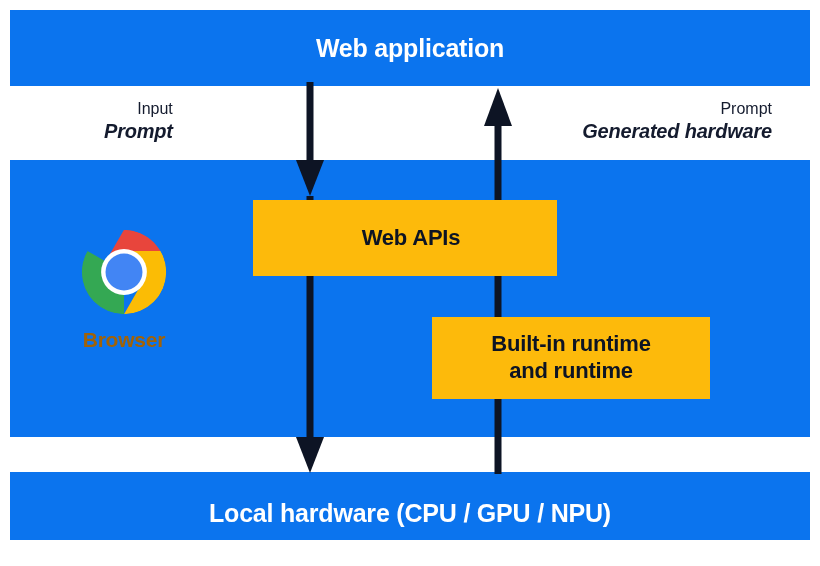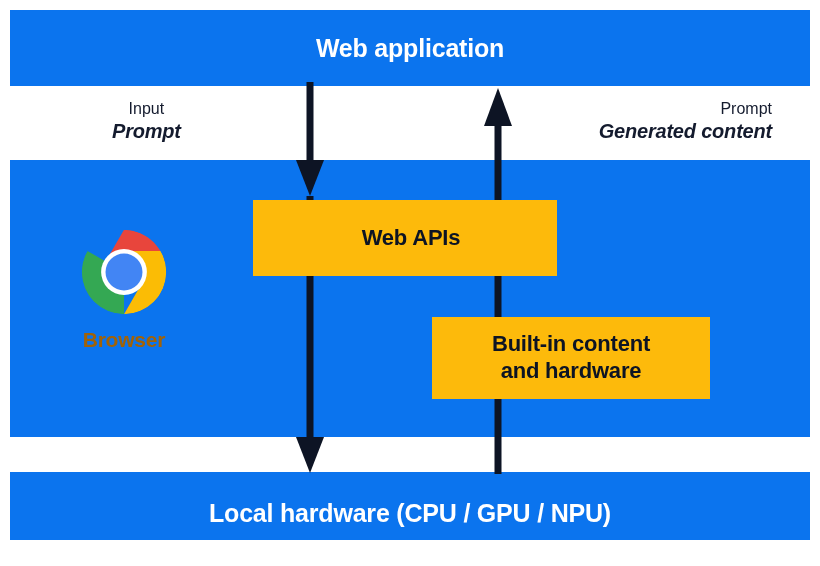--- a/index.html
+++ b/index.html
@@ -128,23 +128,23 @@
     font-weight: normal;
   }
   .flow-label .value {
     display: block;
     font-size: 20px;
     font-weight: bold;
     letter-spacing: -0.2px;
     font-style: italic;
   }
   .label-input {
-    left: 112px;
+    left: 104px;
     top: 99px;
-    text-align: center;
+    text-align: right;
   }
   .label-output {
     right: 48px;
     top: 99px;
     text-align: right;
   }
 
   
   .arrow-svg {
     position: absolute;
@@ -188,37 +188,37 @@
     </svg>
     <div class="browser-caption">Browser</div>
   </div>
 
   <div class="amber-box box-web-apis">
     <span>Web APIs</span>
   </div>
 
   <div class="amber-box box-builtin-models">
     <span>
-      <span>Built-in content</span><br>
-      <span>and hardware</span>
+      <span>Built-in runtime</span><br>
+      <span>and runtime</span>
     </span>
   </div>
 
   <div class="band band-local-hardware">
     <div class="band-title">Local hardware (CPU / GPU / NPU)</div>
   </div>
 
   <div class="flow-label label-input">
     <span class="kicker">Input</span>
     <span class="value">Prompt</span>
   </div>
 
   <div class="flow-label label-output">
     <span class="kicker">Prompt</span>
-    <span class="value">Generated content</span>
+    <span class="value">Generated hardware</span>
   </div>
 
   <svg class="arrow-svg" viewBox="0 0 820 566">
 
     <g>
       <rect x="306.5" y="82" width="7" height="80" fill="#0d1424"></rect>
       <polygon points="296,160 324,160 310,196" fill="#0d1424"></polygon>
       <rect x="306.5" y="196" width="7" height="245" fill="#0d1424"></rect>
       <polygon points="296,437 324,437 310,473" fill="#0d1424"></polygon>
     </g>

